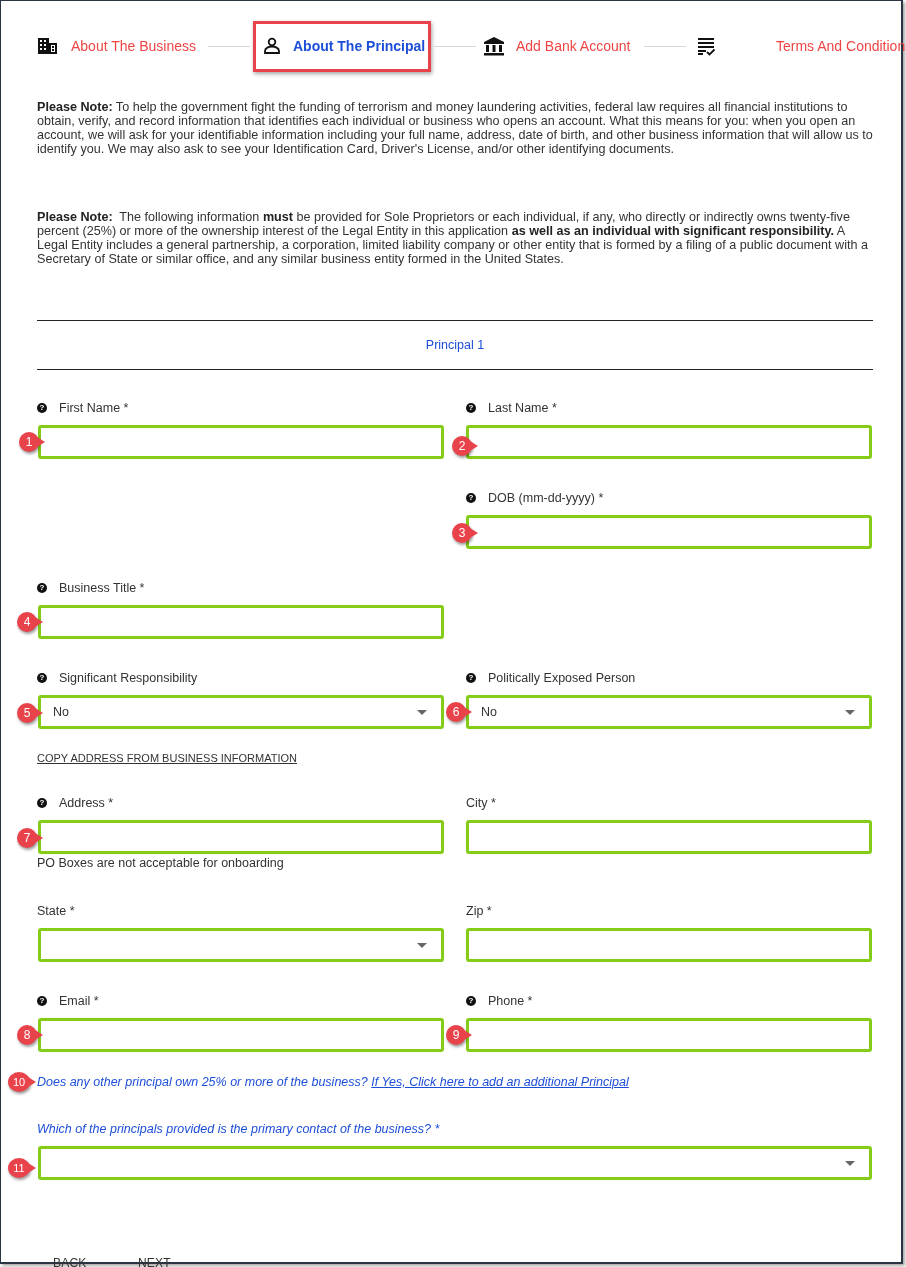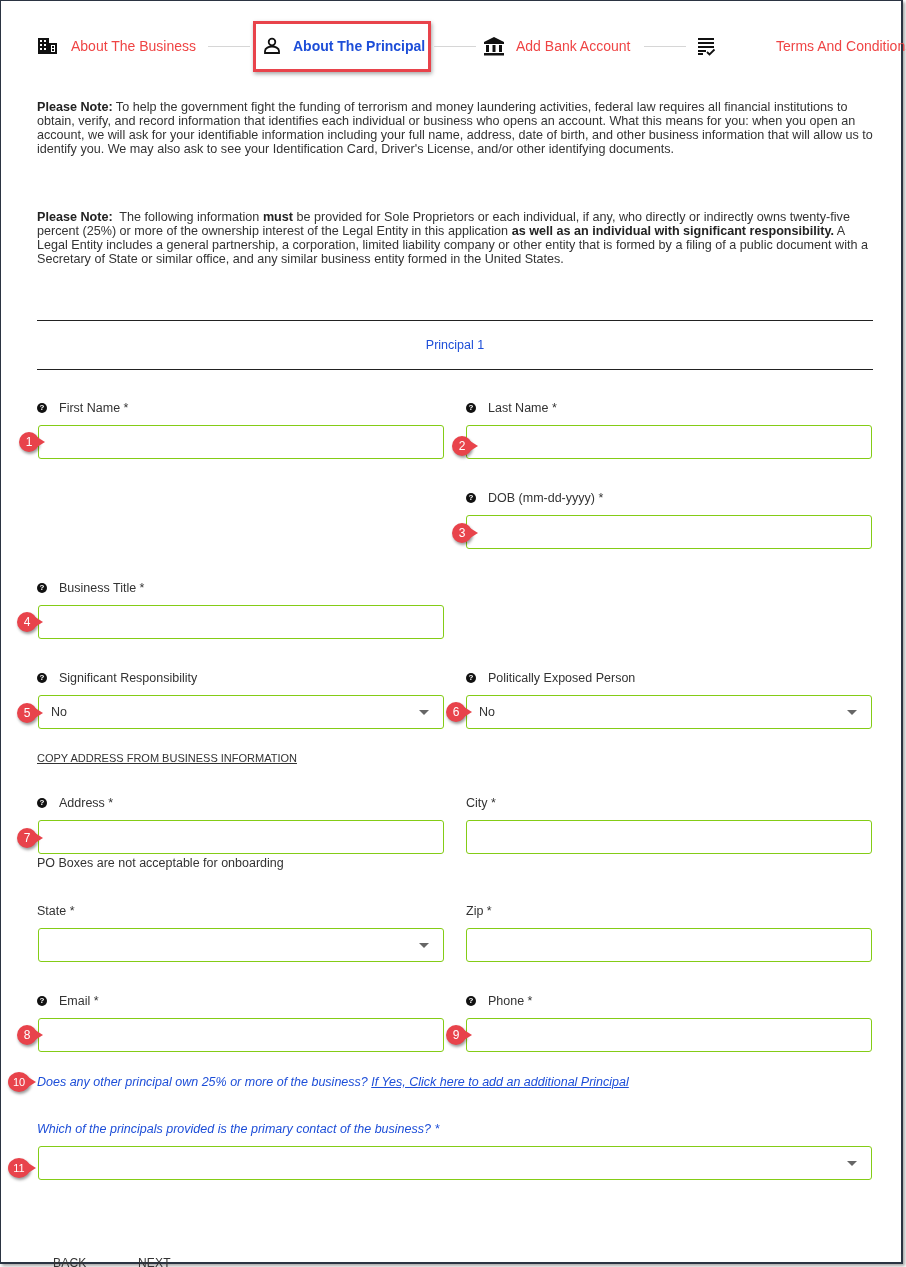--- a/index.html
+++ b/index.html
@@ -37,21 +37,21 @@
   .section-title { position: absolute; left: 37px; width: 836px; top: 338px; text-align: center; font-size: 12.5px; color: #1d4ed8; }
 
   
   .label { position: absolute; font-size: 12.5px; color: #333; display: flex; align-items: center; white-space: nowrap; }
   .help-icon {
     width: 10px; height: 10px; border-radius: 50%; background: #111; color: #fff;
     font-size: 8px; font-weight: bold; line-height: 10px; text-align: center; margin-right: 12px;
     display: inline-block;
   }
   .input {
-    position: absolute; height: 34px; border: 1px solid #84cc16; border-radius: 3px; background: #fff;
+    position: absolute; height: 34px; border: 3px solid #84cc16; border-radius: 3px; background: #fff;
     font-size: 12.5px; color: #333; padding-left: 12px; display: flex; align-items: center;
   }
   .input.select { justify-content: space-between; padding-right: 14px; }
   .caret { width: 0; height: 0; border-left: 5px solid transparent; border-right: 5px solid transparent; border-top: 5px solid #666; }
   .col-l { left: 38px; width: 406px; }
   .col-r { left: 466px; width: 406px; }
   .col-full { left: 38px; width: 834px; }
 
   .hint { position: absolute; left: 37px; font-size: 12.5px; color: #333; }
   .link { position: absolute; font-size: 11px; color: #333; text-decoration: underline; }

